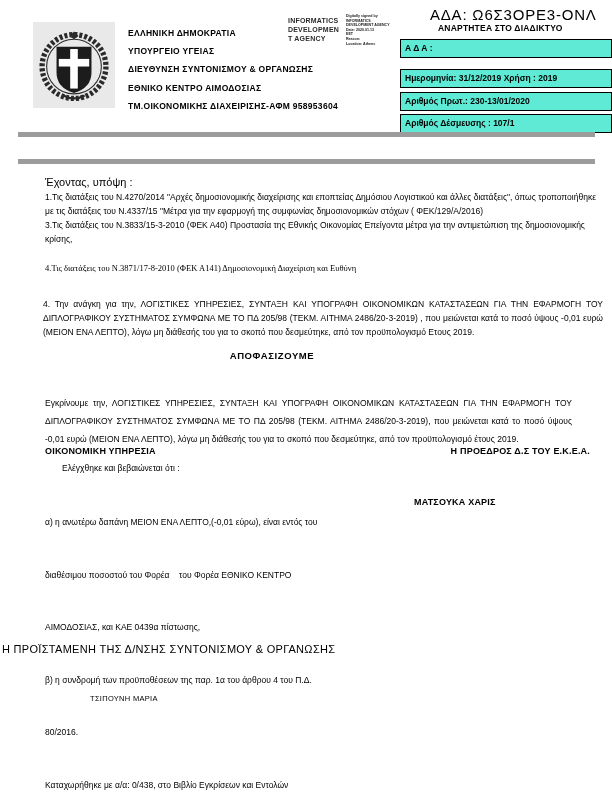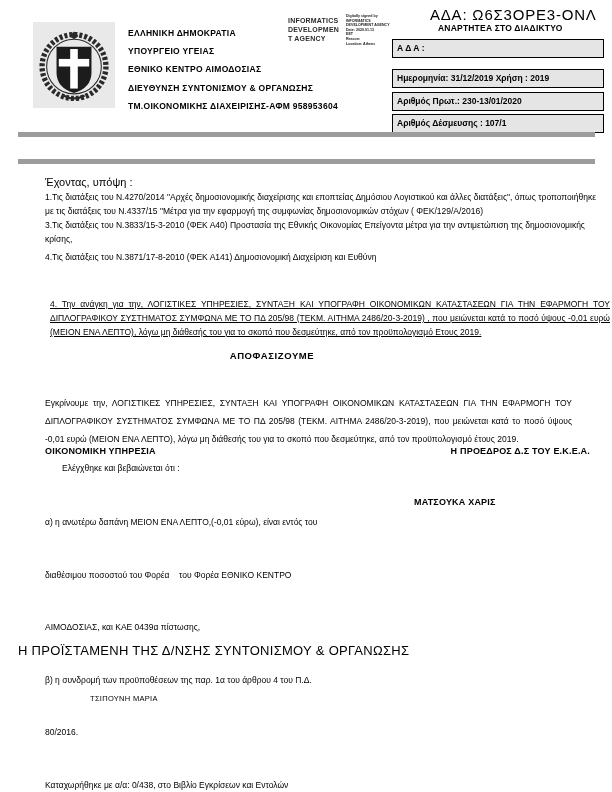--- a/index.html
+++ b/index.html
@@ -9,46 +9,46 @@
   }
   .abs{position:absolute;}
   
   .emblem-box{left:33px;top:22px;width:82px;height:86px;background:#e9e9e9;display:flex;align-items:center;justify-content:center;}
   .agency-lines{left:128px;top:24px;width:230px;font-size:8.5px;font-weight:bold;letter-spacing:.3px;}
   .agency-lines div{height:18.2px;line-height:18.2px;white-space:nowrap;}
   .stamp-agency{left:288px;top:16px;width:58px;font-size:7px;line-height:9px;color:#2b2b2b;font-weight:bold;letter-spacing:.2px;}
   .stamp-details{left:346px;top:14px;width:58px;font-size:3.6px;line-height:4.6px;color:#1a1a1a;font-weight:bold;}
   .ada-top{left:430px;top:6px;font-size:15px;letter-spacing:.8px;white-space:nowrap;}
   .posted{left:438px;top:23px;font-size:8.5px;font-weight:bold;letter-spacing:.2px;white-space:nowrap;}
-  .hbox{left:392px;width:206px;height:14px;border:1.2px solid #000;background:#e5e5e5;
+  .hbox{left:400px;width:206px;height:14px;border:1.2px solid #000;background:#5eead4;
         font-size:8.5px;font-weight:bold;padding:2.5px 0 0 4px;white-space:nowrap;overflow:hidden;}
   .box-ada{top:39px;}
   .box-date{top:69px;}
   .box-prot{top:92px;}
   .box-desm{top:114px;}
   
   .bar{left:18px;width:577px;height:4.5px;background:#9c9c9c;}
   .bar-top{top:132px;}
   .bar-bottom{top:159px;}
   .doc-title{left:0;top:138px;width:612px;text-align:center;font-size:15px;letter-spacing:.4px;white-space:nowrap;}
   
   .having{left:45px;top:176px;font-size:11px;}
   .items{left:45px;top:190px;width:560px;font-size:8.5px;line-height:14px;}
-  .items .gap-top{margin-top:4px;}
-  .need-par{left:50px;top:297px;width:560px;font-size:8.5px;line-height:14px;text-align:justify;text-decoration:underline;}
+  .items .gap-top{margin-top:15px;font-family:Liberation Serif, serif;}
+  .need-par{left:43px;top:297px;width:560px;font-size:8.5px;line-height:14px;text-align:justify;}
   .decide{left:0;top:350px;width:544px;text-align:center;font-size:9.5px;font-weight:bold;letter-spacing:.6px;}
   .approve-par{left:45px;top:394px;width:527px;font-size:8.5px;line-height:18px;text-align:justify;}
   
   .fin-heading{left:45px;top:446px;font-size:9px;font-weight:bold;letter-spacing:.2px;}
   .pres-heading{left:430px;top:446px;width:160px;text-align:right;font-size:9px;font-weight:bold;letter-spacing:.2px;white-space:nowrap;}
   .checked{left:45px;top:463px;font-size:8.5px;padding-left:17px;}
   .ver-lines{left:45px;top:479px;width:340px;font-size:8.5px;line-height:17.5px;white-space:pre-wrap;}
   .signer-name{left:414px;top:497px;font-size:9px;font-weight:bold;letter-spacing:.2px;white-space:nowrap;}
   
-  .director-title{left:18px;top:643px;font-size:13px;letter-spacing:.3px;white-space:nowrap;}
+  .director-title{left:2px;top:643px;font-size:11px;letter-spacing:.3px;white-space:nowrap;}
   .director-name{left:90px;top:694px;font-size:7.5px;letter-spacing:.3px;white-space:nowrap;text-align:center;}
 </style>
 </head>
 <body>
 
 <div class="page">
 
   <div class="abs emblem-box">
     <svg width="76" height="80" viewBox="0 0 100 104">
       <circle cx="50" cy="54" r="42" fill="none" stroke="#2a2a2a" stroke-width="7" stroke-dasharray="4 2.6"></circle>
@@ -57,22 +57,22 @@
       <path d="M27 28 h46 v34 q0 20 -23 27 q-23 -7 -23 -27 z" fill="#1c1c1c"></path>
       <rect x="45" y="31" width="10" height="52" fill="#ffffff"></rect>
       <rect x="30" y="44" width="40" height="10" fill="#ffffff"></rect>
       <path d="M36 92 q14 8 28 0" fill="none" stroke="#2a2a2a" stroke-width="3"></path>
     </svg>
   </div>
 
   <div class="abs agency-lines">
     <div>ΕΛΛΗΝΙΚΗ ΔΗΜΟΚΡΑΤΙΑ</div>
     <div>ΥΠΟΥΡΓΕΙΟ ΥΓΕΙΑΣ</div>
+    <div>ΔΙΕΥΘΥΝΣΗ ΣΥΝΤΟΝΙΣΜΟΥ &amp; ΟΡΓΑΝΩΣΗΣ</div>
     <div>ΕΘΝΙΚΟ ΚΕΝΤΡΟ ΑΙΜΟΔΟΣΙΑΣ</div>
-    <div>ΔΙΕΥΘΥΝΣΗ ΣΥΝΤΟΝΙΣΜΟΥ &amp; ΟΡΓΑΝΩΣΗΣ</div>
     <div>ΤΜ.ΟΙΚΟΝΟΜΙΚΗΣ ΔΙΑΧΕΙΡΙΣΗΣ-ΑΦΜ 958953604</div>
   </div>
 
   <div class="abs stamp-agency">
     <div>INFORMATICS</div>
     <div>DEVELOPMEN</div>
     <div>T AGENCY</div>
   </div>
   <div class="abs stamp-details">
     <div>Digitally signed by</div>

